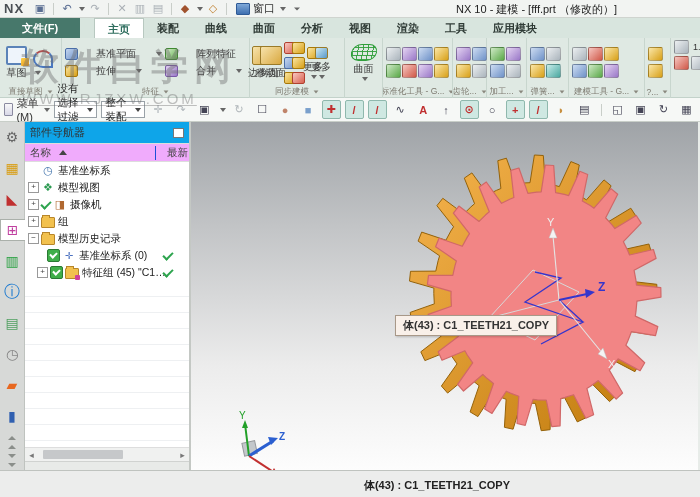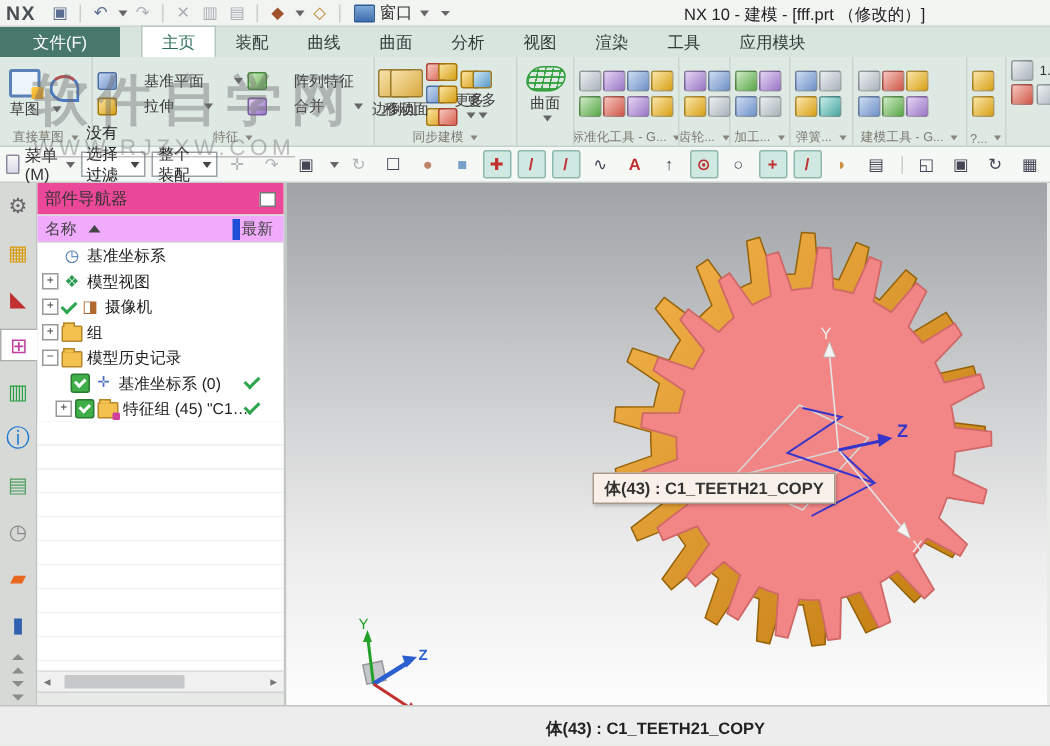--- a/index.html
+++ b/index.html
@@ -16,21 +16,21 @@
            font-size:11px;color:#5a6e92;cursor:default;}
   .qat-btn.gray{color:#aab0b6;}
   .caret{width:0;height:0;border-left:3px solid transparent;border-right:3px solid transparent;
          border-top:4px solid #666;display:inline-block;margin-left:2px;}
   .vsep{width:1px;height:12px;background:#c9cec9;margin:0 3px;}
   #window-btn{display:flex;align-items:center;gap:3px;padding:0 4px;}
   #window-btn .wicon{width:12px;height:10px;background:linear-gradient(#7ea8d8,#3f6fb0);border:1px solid #2f5a96;border-radius:1px;}
   #title-text{position:absolute;left:456px;top:2px;font-size:11px;color:#222;}
 
   
-  #tabbar{left:0;top:18px;width:700px;height:20px;background:#d8e5de;display:flex;align-items:center;}
+  #tabbar{left:0;top:18px;width:700px;height:20px;background:#d8e5de;display:flex;align-items:flex-start;font-weight:bold;}
   .tab{padding:3px 13px 3px;color:#2f3b36;cursor:default;white-space:nowrap;}
   #tab-file{background:#47786b;color:#fff;padding:3px 22px;margin-right:14px;}
   .tab.active{background:#fff;color:#2e6e5e;border:1px solid #b8c8c0;border-bottom:none;}
 
   
   #ribbon{left:0;top:38px;width:700px;height:60px;background:#dfe9e3;border-bottom:1px solid #c3d2ca;
           display:flex;box-sizing:border-box;}
   .rgroup{height:60px;border-right:1px solid #c8d6ce;display:flex;flex-direction:column;box-sizing:border-box;flex:none;}
   .rg-body{flex:1;display:flex;align-items:center;padding:2px 3px 0;gap:3px;}
   .rg-label{height:13px;font-size:8.5px;color:#7d7a70;text-align:center;white-space:nowrap;
@@ -98,27 +98,27 @@
   .rb-item.selected{background:#fff;border:1px solid #aab0aa;border-right:none;width:25px;box-sizing:border-box;}
   .rb-chevrons{margin-top:auto;display:flex;flex-direction:column;gap:5px;align-items:center;padding-bottom:6px;}
   .chev{width:0;height:0;border-left:4px solid transparent;border-right:4px solid transparent;}
   .chev.up{border-bottom:4px solid #8a8e8a;}
   .chev.down{border-top:4px solid #8a8e8a;}
 
   
   #navigator{width:166px;height:348px;background:#fff;border-right:2px solid #c4c8c4;box-sizing:border-box;
              display:flex;flex-direction:column;position:relative;}
   #nav-header{height:21px;display:flex;align-items:center;justify-content:space-between;
-              padding:0 5px;font-size:11px;color:#333;background:#ec4899;}
+              padding:0 5px;font-size:11px;color:#333;background:#0ea5e9;}
   #nav-float{width:9px;height:8px;border:1px solid #777;background:#fff;}
   #nav-cols{height:17px;background:#f0abfc;border-top:1px solid #ddd;border-bottom:1px solid #ddd;
             display:flex;align-items:center;font-size:10.5px;color:#444;}
   #col-name{flex:1;padding-left:5px;display:flex;align-items:center;gap:8px;}
   .sortarrow{width:0;height:0;border-left:4px solid transparent;border-right:4px solid transparent;border-bottom:5px solid #444;}
-  #col-latest{width:34px;border-left:5px solid #1d4ed8;padding-left:1px;box-sizing:border-box;}
+  #col-latest{width:34px;border-left:1px solid #1d4ed8;padding-left:11px;box-sizing:border-box;}
   .trow{height:17px;display:flex;align-items:center;font-size:10.5px;color:#222;white-space:nowrap;position:relative;}
   .trow .lat{position:absolute;right:14px;}
   .expbox{width:9px;height:9px;border:1px solid #999;background:#fff;font-size:8px;line-height:7px;
           text-align:center;color:#444;margin-right:2px;flex:none;}
   .chk{display:inline-block;width:8px;height:4px;border-left:2px solid #2da44e;border-bottom:2px solid #2da44e;
        transform:rotate(-45deg);margin:0 2px 2px 0;}
   .cbox{width:11px;height:11px;background:#3fae49;border:1px solid #2a7a34;border-radius:2px;position:relative;margin-right:2px;flex:none;}
   .cbox::after{content:"";position:absolute;left:2px;top:2px;width:5px;height:3px;
                border-left:2px solid #fff;border-bottom:2px solid #fff;transform:rotate(-45deg);}
   .ticon{width:14px;height:13px;margin-right:3px;display:flex;align-items:center;justify-content:center;font-size:11px;flex:none;}

